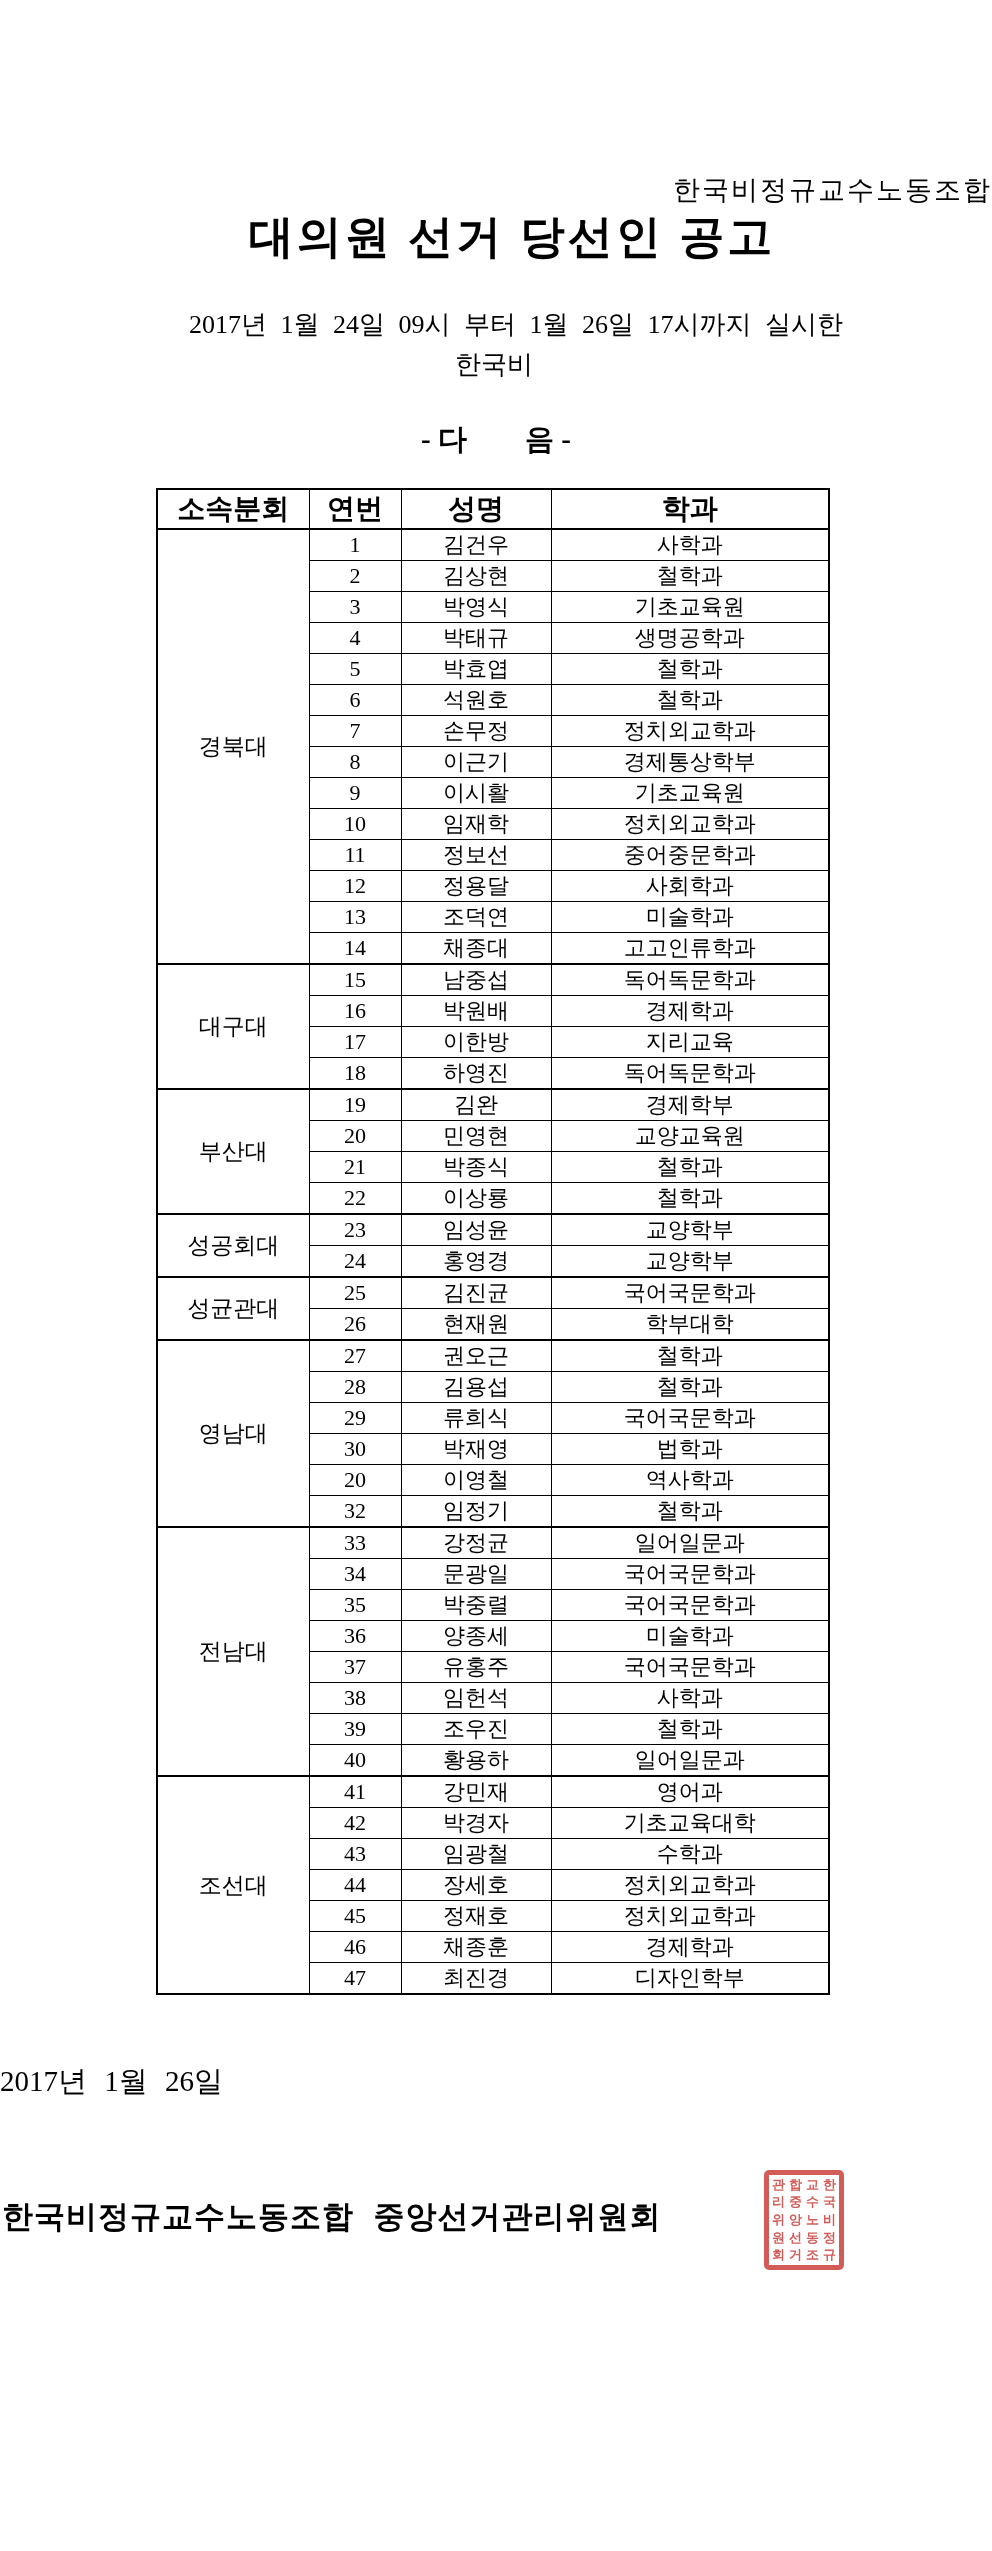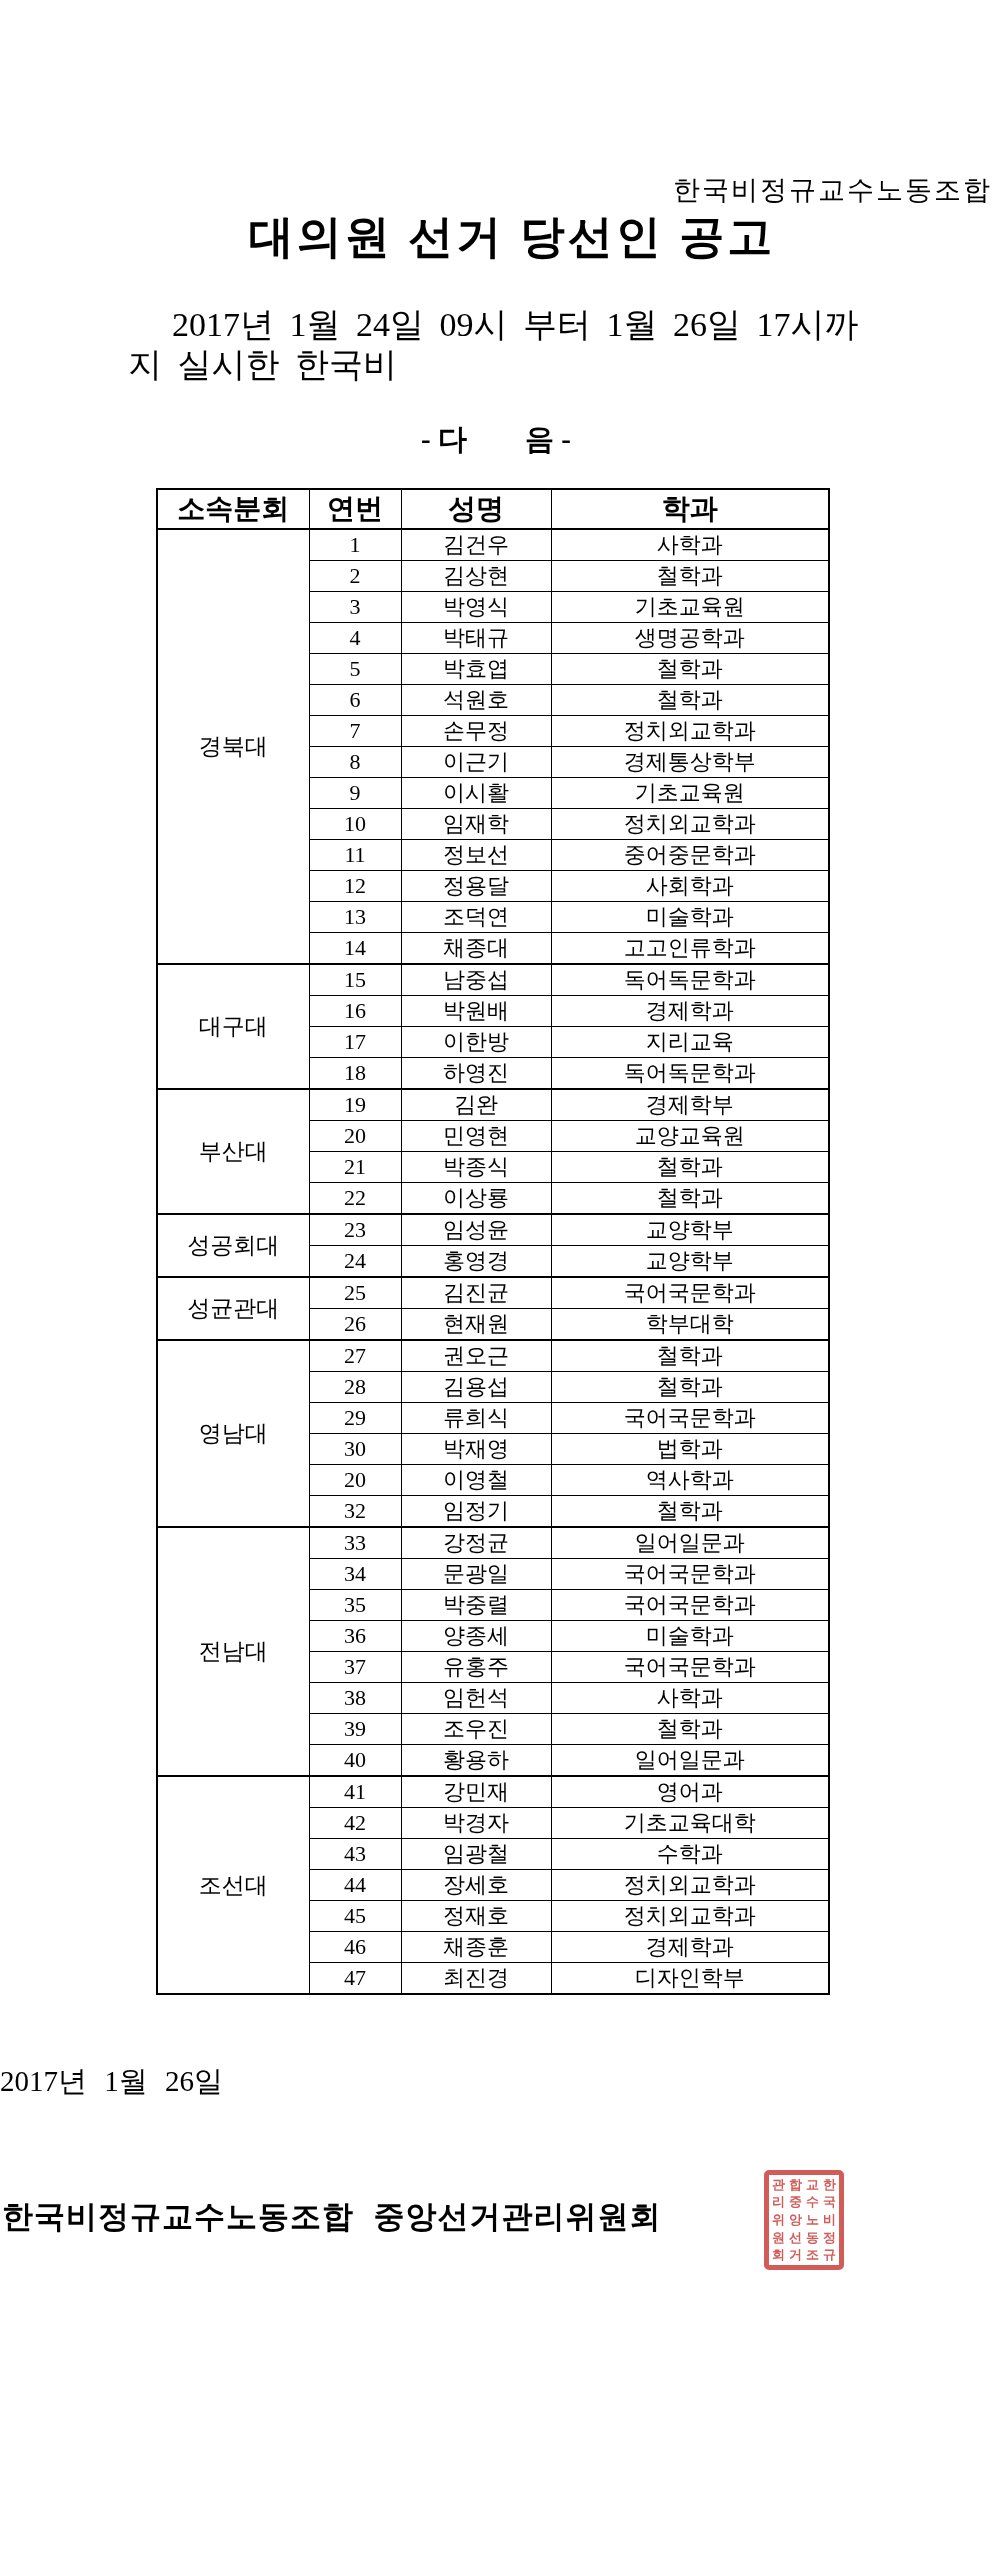--- a/index.html
+++ b/index.html
@@ -15,21 +15,21 @@
     font-size:27px;letter-spacing:2px;
   }
   .doc-title{
     top:207px;left:16px;width:992px;text-align:center;
     font-family:"Liberation Sans","DejaVu Sans",sans-serif;
     font-weight:bold;font-size:45px;letter-spacing:3px;
   }
   
   .intro{
     top:305px;left:128px;width:732px;
-    font-size:34px;line-height:40px;word-spacing:7px;
+    font-size:26px;line-height:40px;word-spacing:7px;text-align:center;
   }
   .intro .line1{text-indent:44px;}
   .daum{
     top:420px;left:0;width:992px;text-align:center;
     font-size:29px;font-weight:bold;white-space:pre;
   }
   
   table.roster{
     position:absolute;top:488px;left:156px;
     border-collapse:collapse;table-layout:fixed;width:672px;

